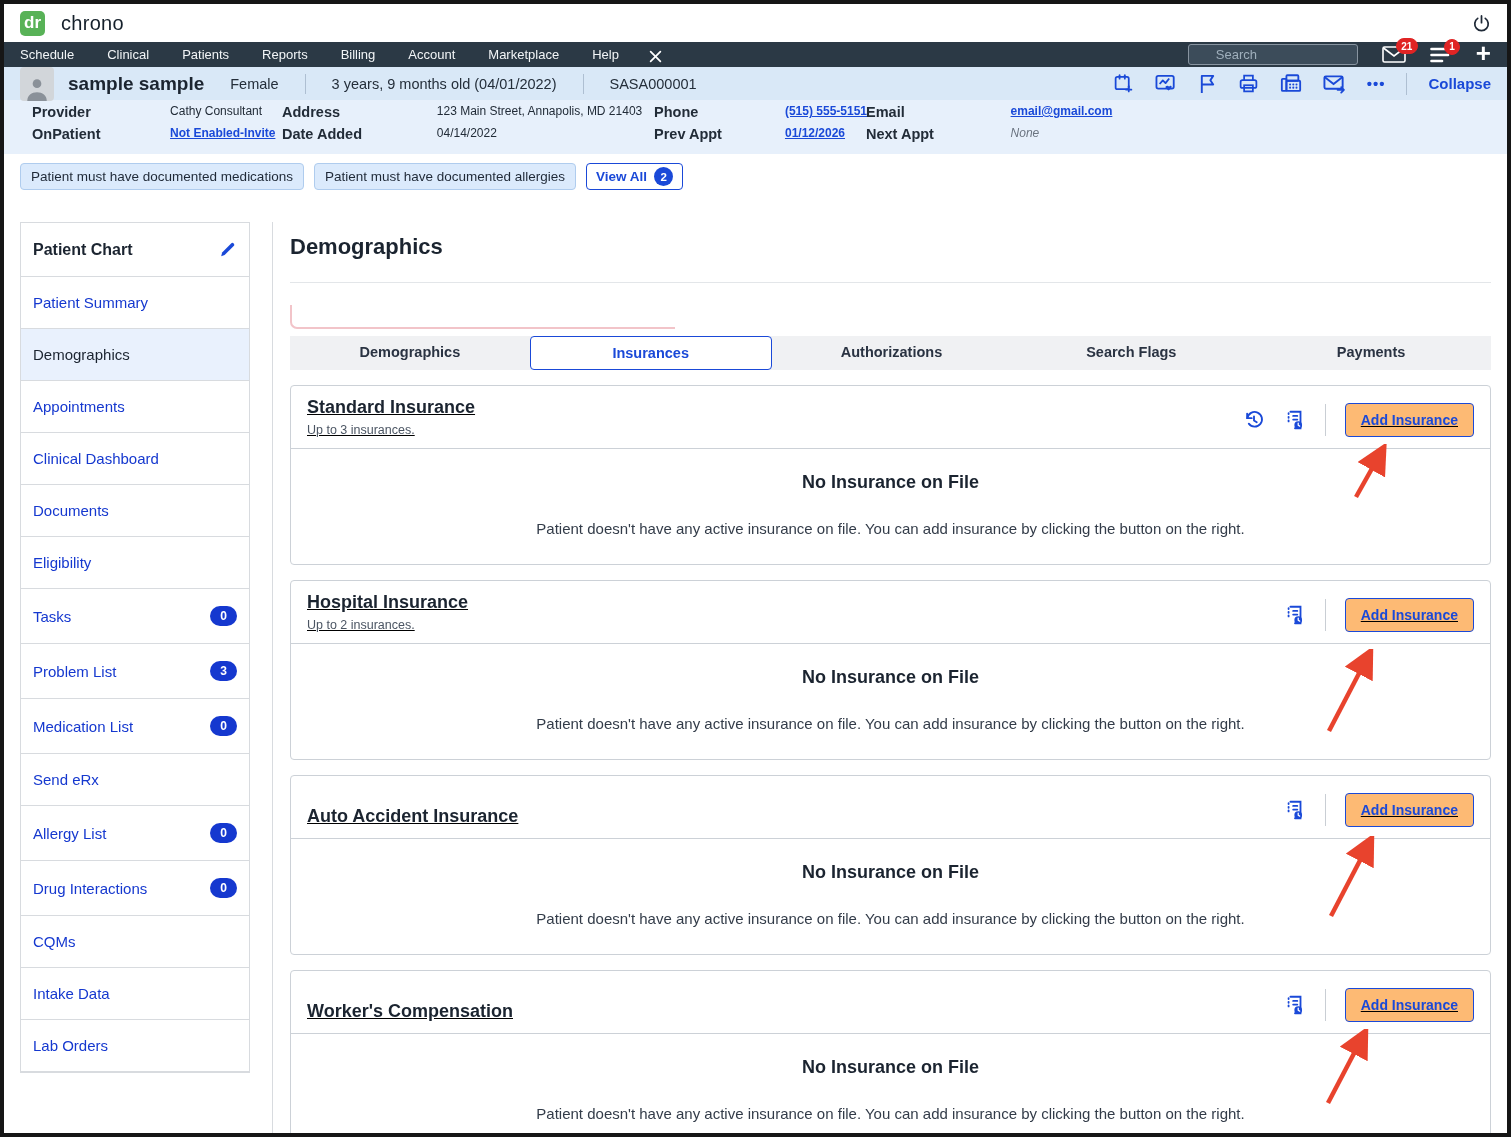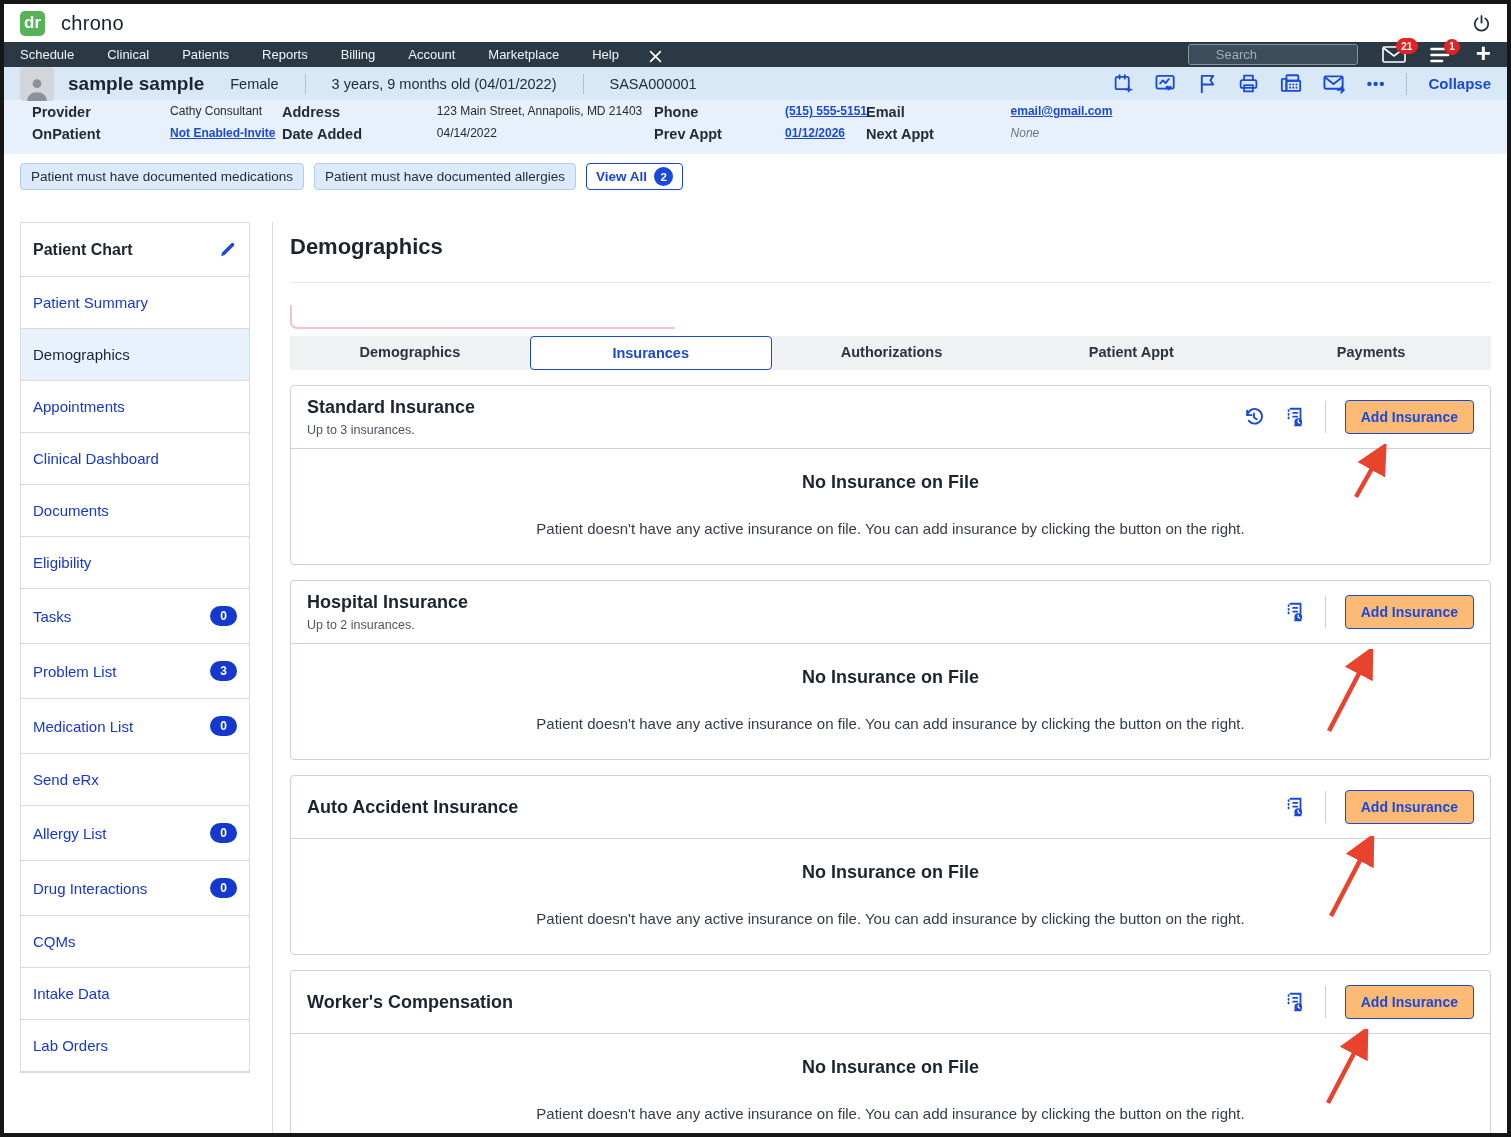--- a/index.html
+++ b/index.html
@@ -66,21 +66,21 @@
 
   .main { flex: 1; margin-left: 22px; border-left: 1px solid #d8dbdf; padding-left: 17px; min-height: 900px; }
   .main-title { font-size: 22px; font-weight: 600; color: #1b2430; padding: 12px 0 22px; }
   .main-divider { border-bottom: 1px solid #e3e6e9; }
   .pink-box { margin-top: 22px; width: 385px; height: 24px; border-left: 2px solid #f2c4c9; border-bottom: 2px solid #f2c4c9; border-bottom-left-radius: 7px; }
   .tabs { display: flex; background: #f0f1f3; margin-top: 7px; }
   .tab { flex: 1; text-align: center; padding: 8px 0; font-size: 14.5px; font-weight: 700; color: #2a3342; cursor: pointer; }
   .tab.active { background: #fff; border: 1px solid #1a49d8; border-radius: 4px; color: #1a49d8; }
 
   .section { border: 1px solid #ccd1d7; border-radius: 4px; margin-top: 15px; position: relative; background: #fff; }
-  .sec-head { display: flex; align-items: center; justify-content: space-between; padding: 11px 16px; min-height: 62px; }
+  .sec-head { display: flex; align-items: flex-end; justify-content: space-between; padding: 11px 16px; min-height: 62px; text-decoration: underline; }
   .sec-title { font-size: 18px; font-weight: 700; color: #1b2430; }
   .sec-sub { font-size: 12.5px; color: #4b5563; margin-top: 5px; }
   .sec-actions { display: flex; align-items: center; gap: 19px; }
   .sec-actions .vd { width: 1px; height: 32px; background: #c9ced4; }
   .add-btn { border: 1px solid #1a49d8; color: #1a49d8; background: #fdba74; font-weight: 700; font-size: 14px; font-family: "Liberation Sans", sans-serif; padding: 8px 15px; border-radius: 4px; cursor: pointer; }
   .sec-body { border-top: 1px solid #ccd1d7; text-align: center; padding: 23px 16px 27px; }
   .empty-title { font-size: 18px; font-weight: 700; color: #1b2430; }
   .empty-text { font-size: 15px; color: #333c49; margin-top: 27px; }
   .arrow { position: absolute; pointer-events: none; }
   .ico { display: flex; cursor: pointer; }
@@ -314,21 +314,21 @@
 
     <div class="main">
       <div class="main-title">Demographics</div>
       <div class="main-divider"></div>
       <div class="pink-box"></div>
 
       <div class="tabs">
         <div class="tab">Demographics</div>
         <div class="tab active">Insurances</div>
         <div class="tab">Authorizations</div>
-        <div class="tab">Patient Appt</div>
+        <div class="tab">Search Flags</div>
         <div class="tab">Payments</div>
       </div>
 
       <div class="section">
         <div class="sec-head">
           <div>
             <div class="sec-title">Standard Insurance</div>
             <div class="sec-sub">Up to 3 insurances.</div>
           </div>
           <div class="sec-actions">

